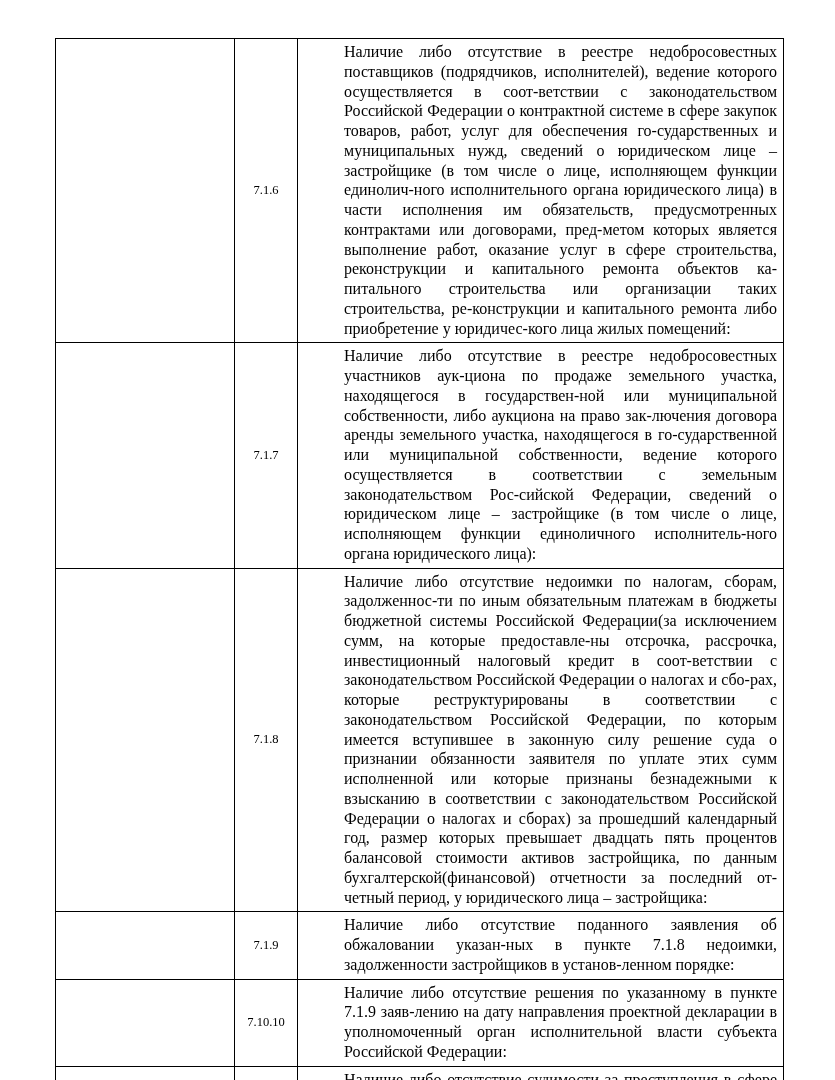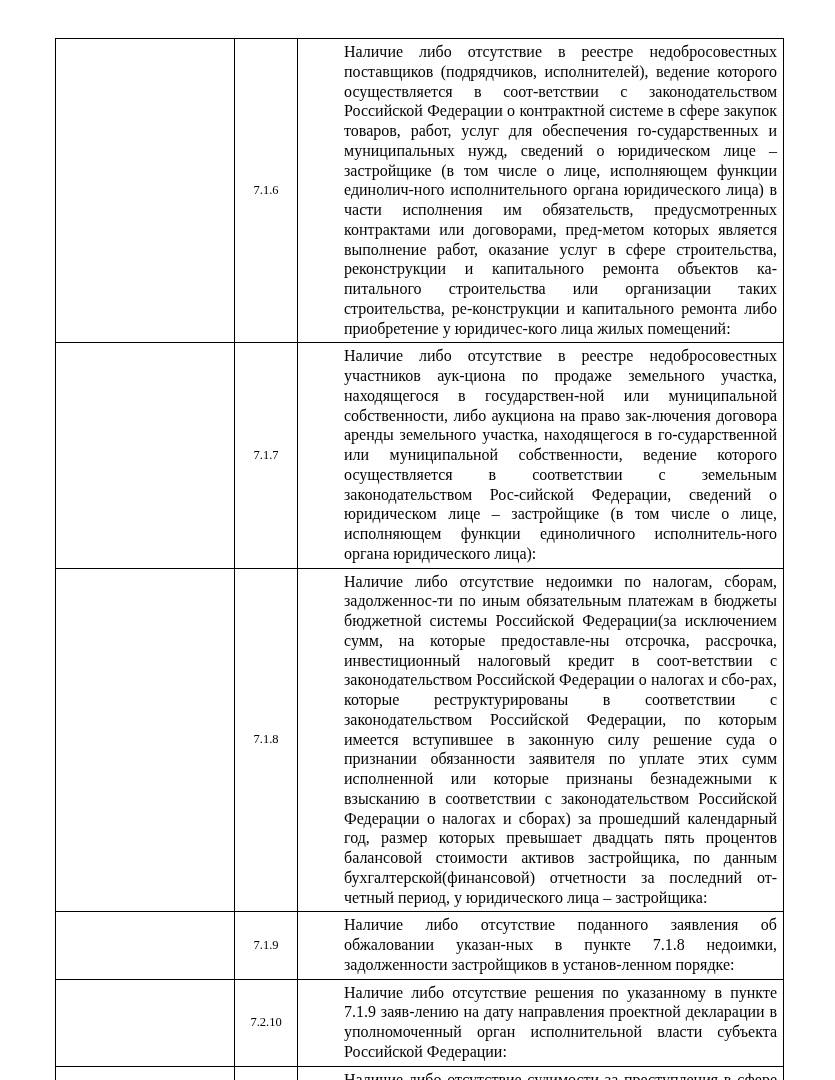--- a/index.html
+++ b/index.html
@@ -94,21 +94,21 @@
         <td class="col-num">
           <div class="num-inner">7.1.9</div>
         </td>
         <td class="col-text">
           <div class="cell-text">Наличие либо отсутствие поданного заявления об обжаловании указан-ных в пункте 7.1.8 недоимки, задолженности застройщиков в установ-ленном порядке:</div>
         </td>
       </tr>
       <tr>
         <td class="col-empty"></td>
         <td class="col-num">
-          <div class="num-inner">7.2.10</div>
+          <div class="num-inner">7.10.10</div>
         </td>
         <td class="col-text">
           <div class="cell-text">Наличие либо отсутствие решения по указанному в пункте 7.1.9 заяв-лению на дату направления проектной декларации в уполномоченный орган исполнительной власти субъекта Российской Федерации:</div>
         </td>
       </tr>
       <tr>
         <td class="col-empty"></td>
         <td class="col-num">
           <div class="num-inner">7.10.11</div>
         </td>

